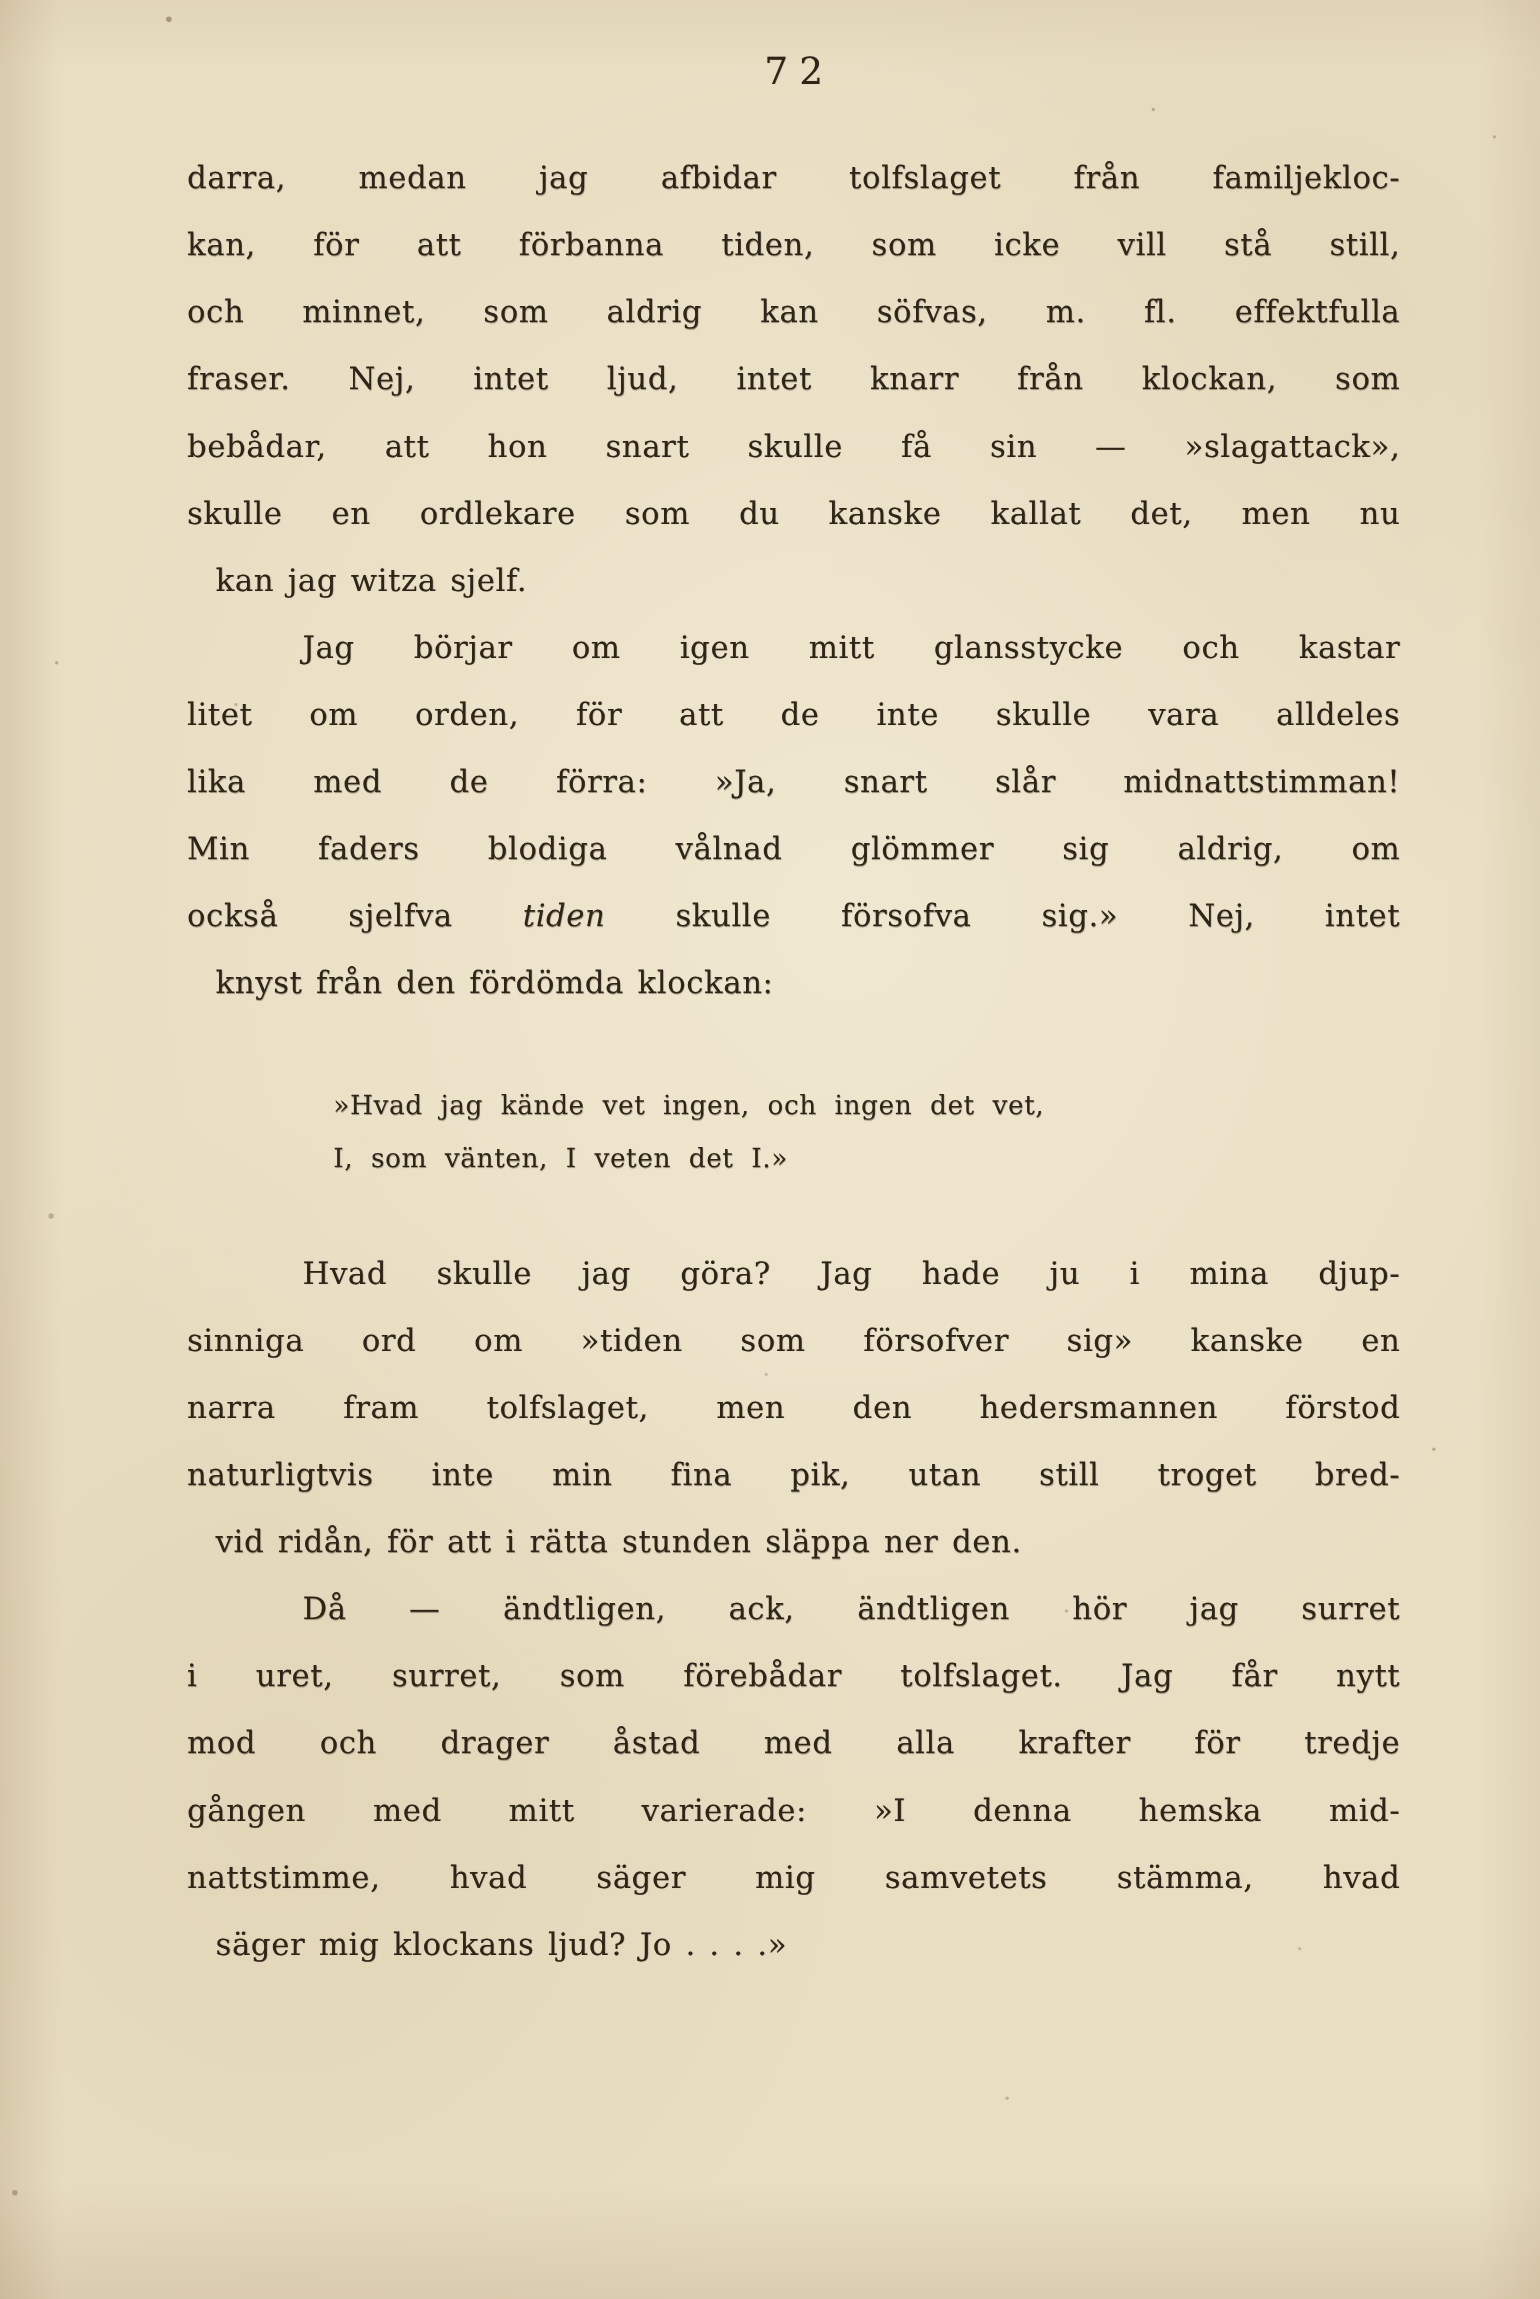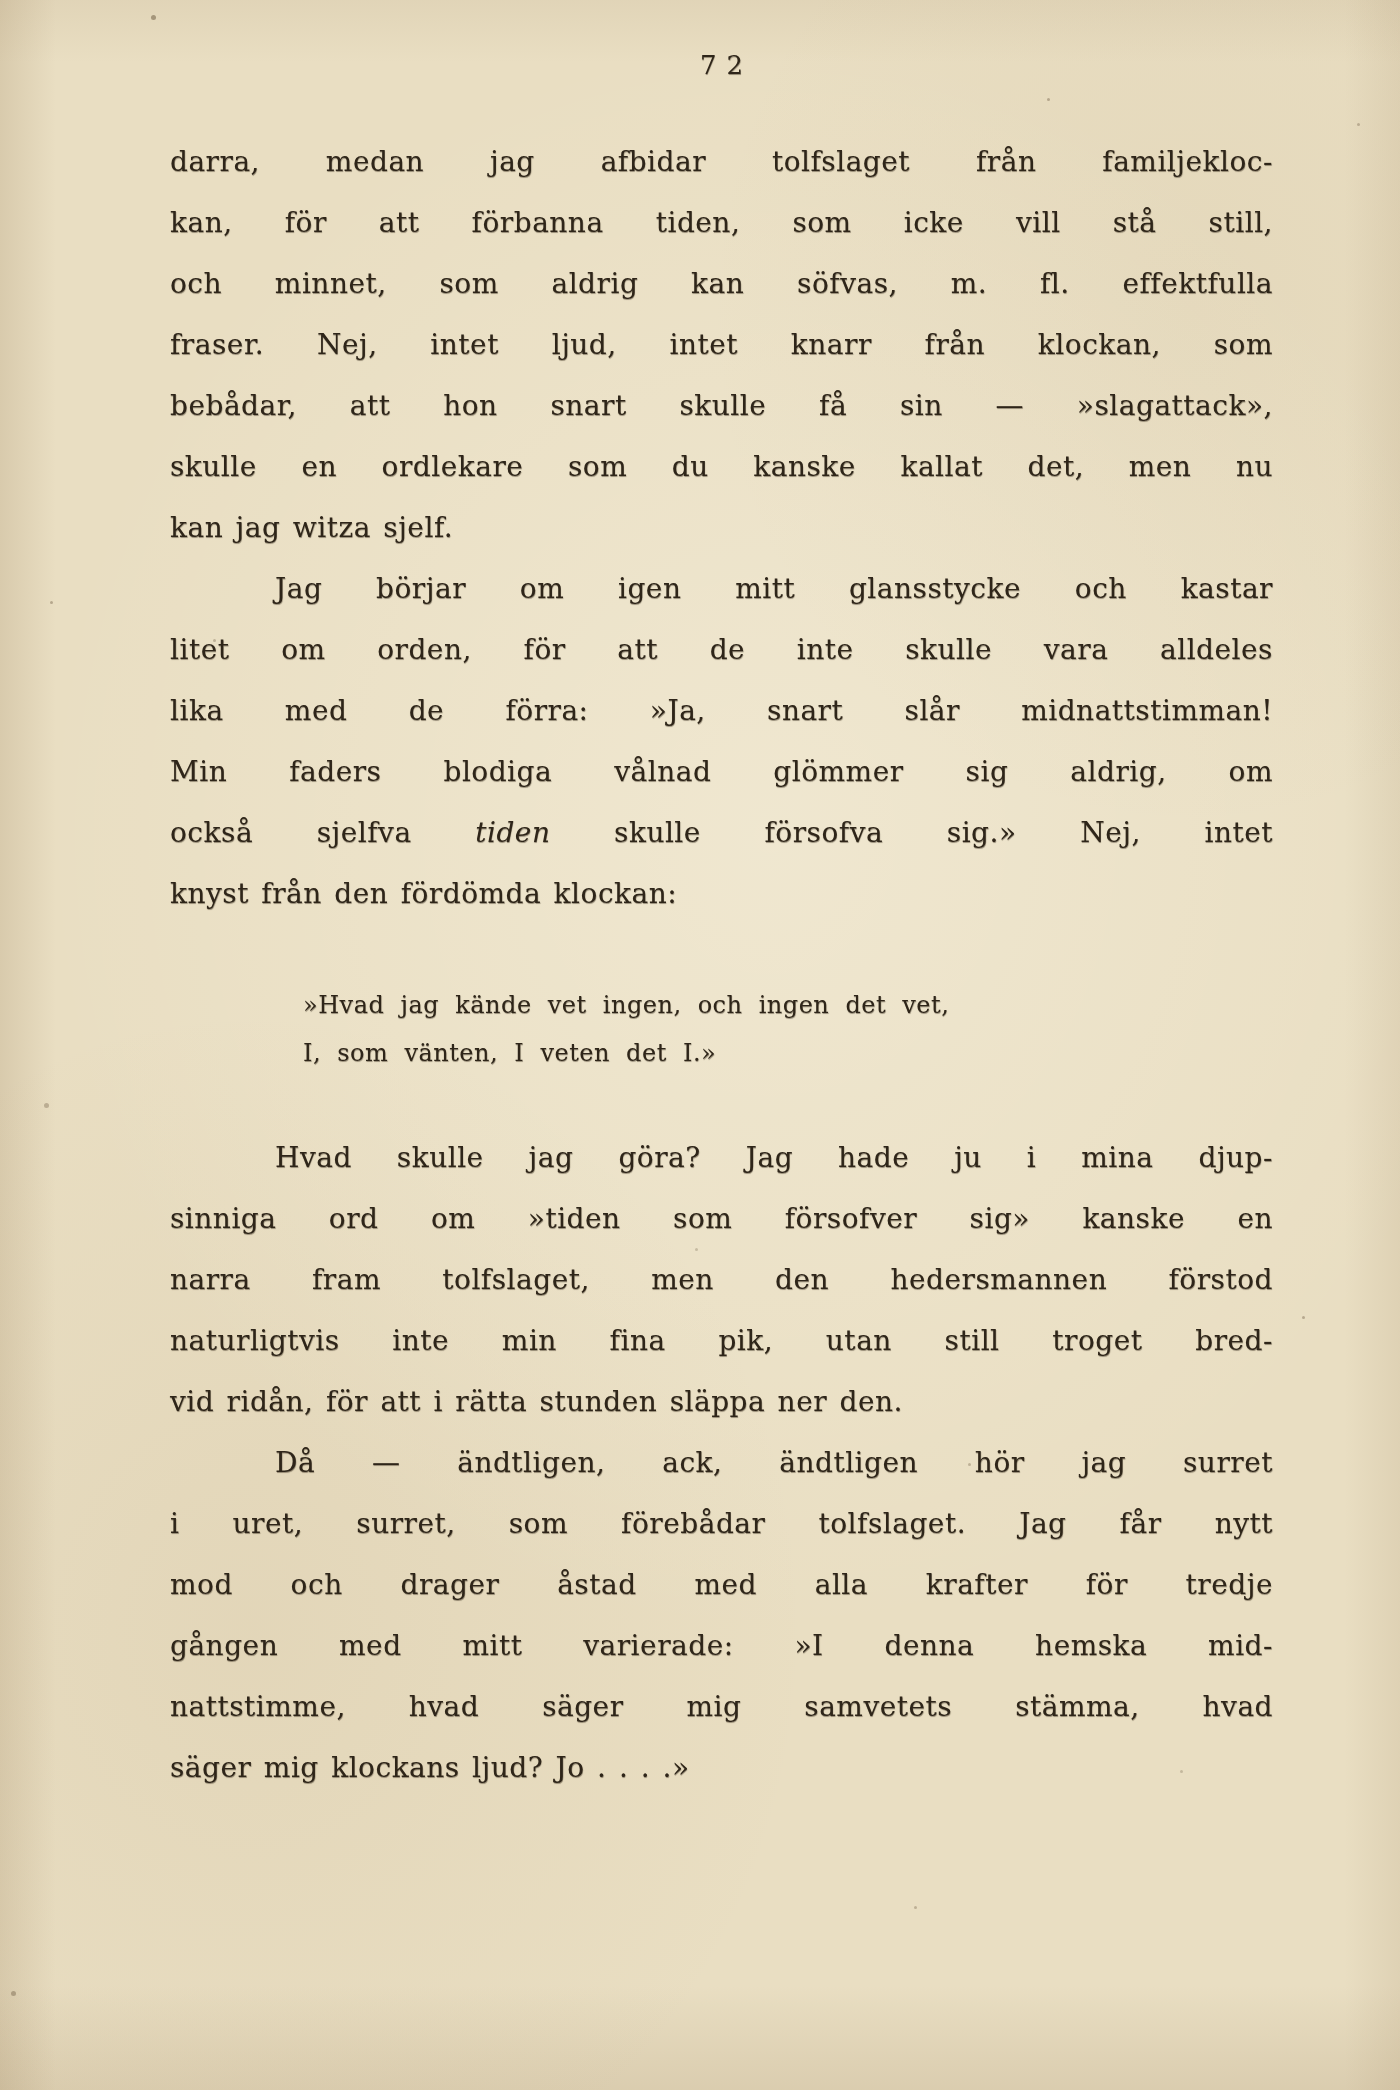--- a/index.html
+++ b/index.html
@@ -56,38 +56,38 @@
     left: 170px;
     top: 0;
     width: 1103px;
   }
 
   .pagenum {
     margin-top: 40px;
     height: 50px;
     line-height: 50px;
     text-align: center;
-    font-size: 26px;
+    font-size: 34px;
     letter-spacing: 10px;
     text-indent: 10px;
     text-shadow: 0.4px 0.5px 0.7px rgba(52,40,24,0.45);
   }
 
   .bodytext { margin-top: 41px; }
 
   .ln {
     font-size: 28px;
     line-height: 61px;
     height: 61px;
     letter-spacing: 0.5px;
     word-spacing: 3px;
     text-shadow: 0.4px 0.5px 0.7px rgba(52,40,24,0.45);
   }
   .j    { text-align: justify; text-align-last: justify; }
-  .last { text-align: left; }
+  .last { text-align: left; margin-left: 26px; }
   .ind  { text-indent: 105px; }
 
   em { font-style: italic; }
 
   .verse {
     margin: 57px 0 50px 133px;
     font-size: 24px;
   }
   .vln {
     line-height: 48px;

